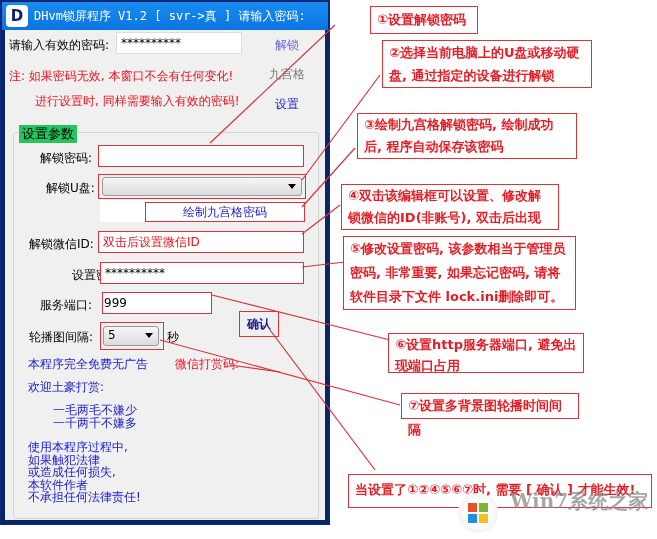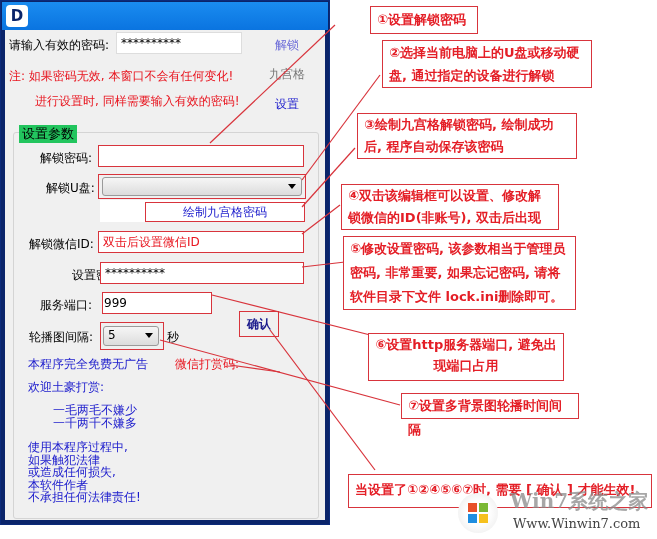--- a/index.html
+++ b/index.html
@@ -60,20 +60,21 @@
     }
     svg.lines { position: absolute; left: 0; top: 0; pointer-events: none; }
     .wm { position: absolute; left: 458px; top: 488px; width: 200px; height: 50px; }
   </style>
 </head>
 <body>
 
 <div class="win">
   <div class="titlebar">
     <div class="app-icon">D</div>
+    <span class="title-text">DHvm锁屏程序 V1.2 [ svr-&gt;真 ] 请输入密码:</span>
   </div>
   <div class="client">
     <span class="abs lbl" style="left:4px;top:7px;">请输入有效的密码:</span>
     <div class="input" style="left:111px;top:2px;width:126px;height:22px;border-color:#ddd;">**********</div>
     <span class="abs linkblue" style="left:270px;top:7px;">解锁</span>
     <span class="abs red" style="left:4px;top:38px;font-size:12px;">注: 如果密码无效, 本窗口不会有任何变化!</span>
     <span class="abs grey" style="left:264px;top:36px;">九宫格</span>
     <span class="abs red" style="left:30px;top:63px;font-size:12px;">进行设置时, 同样需要输入有效的密码!</span>
     <span class="abs blue" style="left:270px;top:66px;">设置</span>
 
@@ -143,26 +144,25 @@
     <line x1="270" y1="330" x2="375" y2="470"></line>
     <line x1="230" y1="365" x2="280" y2="372"></line>
   </g>
 </svg>
 
 <div class="note" style="left:338px;top:6px;width:108px;height:28px;margin-left:32px;"><span>①设置解锁密码</span></div>
 <div class="note" style="left:382px;top:40px;width:210px;height:48px;line-height:23px;white-space:normal;"><span>②选择当前电脑上的U盘或移动硬盘, 通过指定的设备进行解锁</span></div>
 <div class="note" style="left:357px;top:113px;width:220px;height:46px;line-height:22px;white-space:normal;"><span>③绘制九宫格解锁密码, 绘制成功后, 程序自动保存该密码</span></div>
 <div class="note" style="left:341px;top:184px;width:218px;height:46px;line-height:22px;white-space:normal;"><span>④双击该编辑框可以设置、修改解锁微信的ID(非账号), 双击后出现</span></div>
 <div class="note" style="left:343px;top:236px;width:233px;height:74px;line-height:24px;white-space:normal;"><span>⑤修改设置密码, 该参数相当于管理员密码, 非常重要, 如果忘记密码, 请将软件目录下文件 lock.ini删除即可。</span></div>
-<div class="note" style="left:368px;top:333px;width:196px;height:48px;line-height:21px;white-space:normal;text-align:center;"><span>⑥设置http服务器端口, 避免出现端口占用</span></div>
+<div class="note" style="left:388px;top:333px;width:196px;height:40px;line-height:21px;white-space:normal;"><span>⑥设置http服务器端口, 避免出现端口占用</span></div>
 <div class="note" style="left:401px;top:393px;width:178px;height:26px;line-height:24px;"><span>⑦设置多背景图轮播时间间隔</span></div>
 <div class="note" style="left:348px;top:474px;width:304px;height:34px;line-height:30px;font-size:13px;"><span>当设置了①②④⑤⑥⑦时, 需要 [ 确认 ] 才能生效!</span></div>
 
 <div class="wm">
   <div style="position:absolute;left:0;top:5px;width:40px;height:40px;border-radius:50%;background:radial-gradient(circle,#fff 40%,#e8e8e8 100%);">
     <div style="position:absolute;left:10px;top:10px;width:9px;height:9px;background:#e8502a;"></div>
     <div style="position:absolute;left:21px;top:10px;width:9px;height:9px;background:#7ab834;"></div>
     <div style="position:absolute;left:10px;top:21px;width:9px;height:9px;background:#1f8ee0;"></div>
     <div style="position:absolute;left:21px;top:21px;width:9px;height:9px;background:#f6c11e;"></div>
   </div>
   <span class="abs" style="left:52px;top:0px;font-size:20px;font-weight:bold;color:#8a8a8a;opacity:0.75;font-family:'DejaVu Serif',serif;">Win7系统之家</span>
-  <span class="abs" style="left:55px;top:28px;font-size:13px;color:#444;font-family:'DejaVu Serif',serif;">Www.Winwin7.com</span>
 </div>
 
 </body></html>

